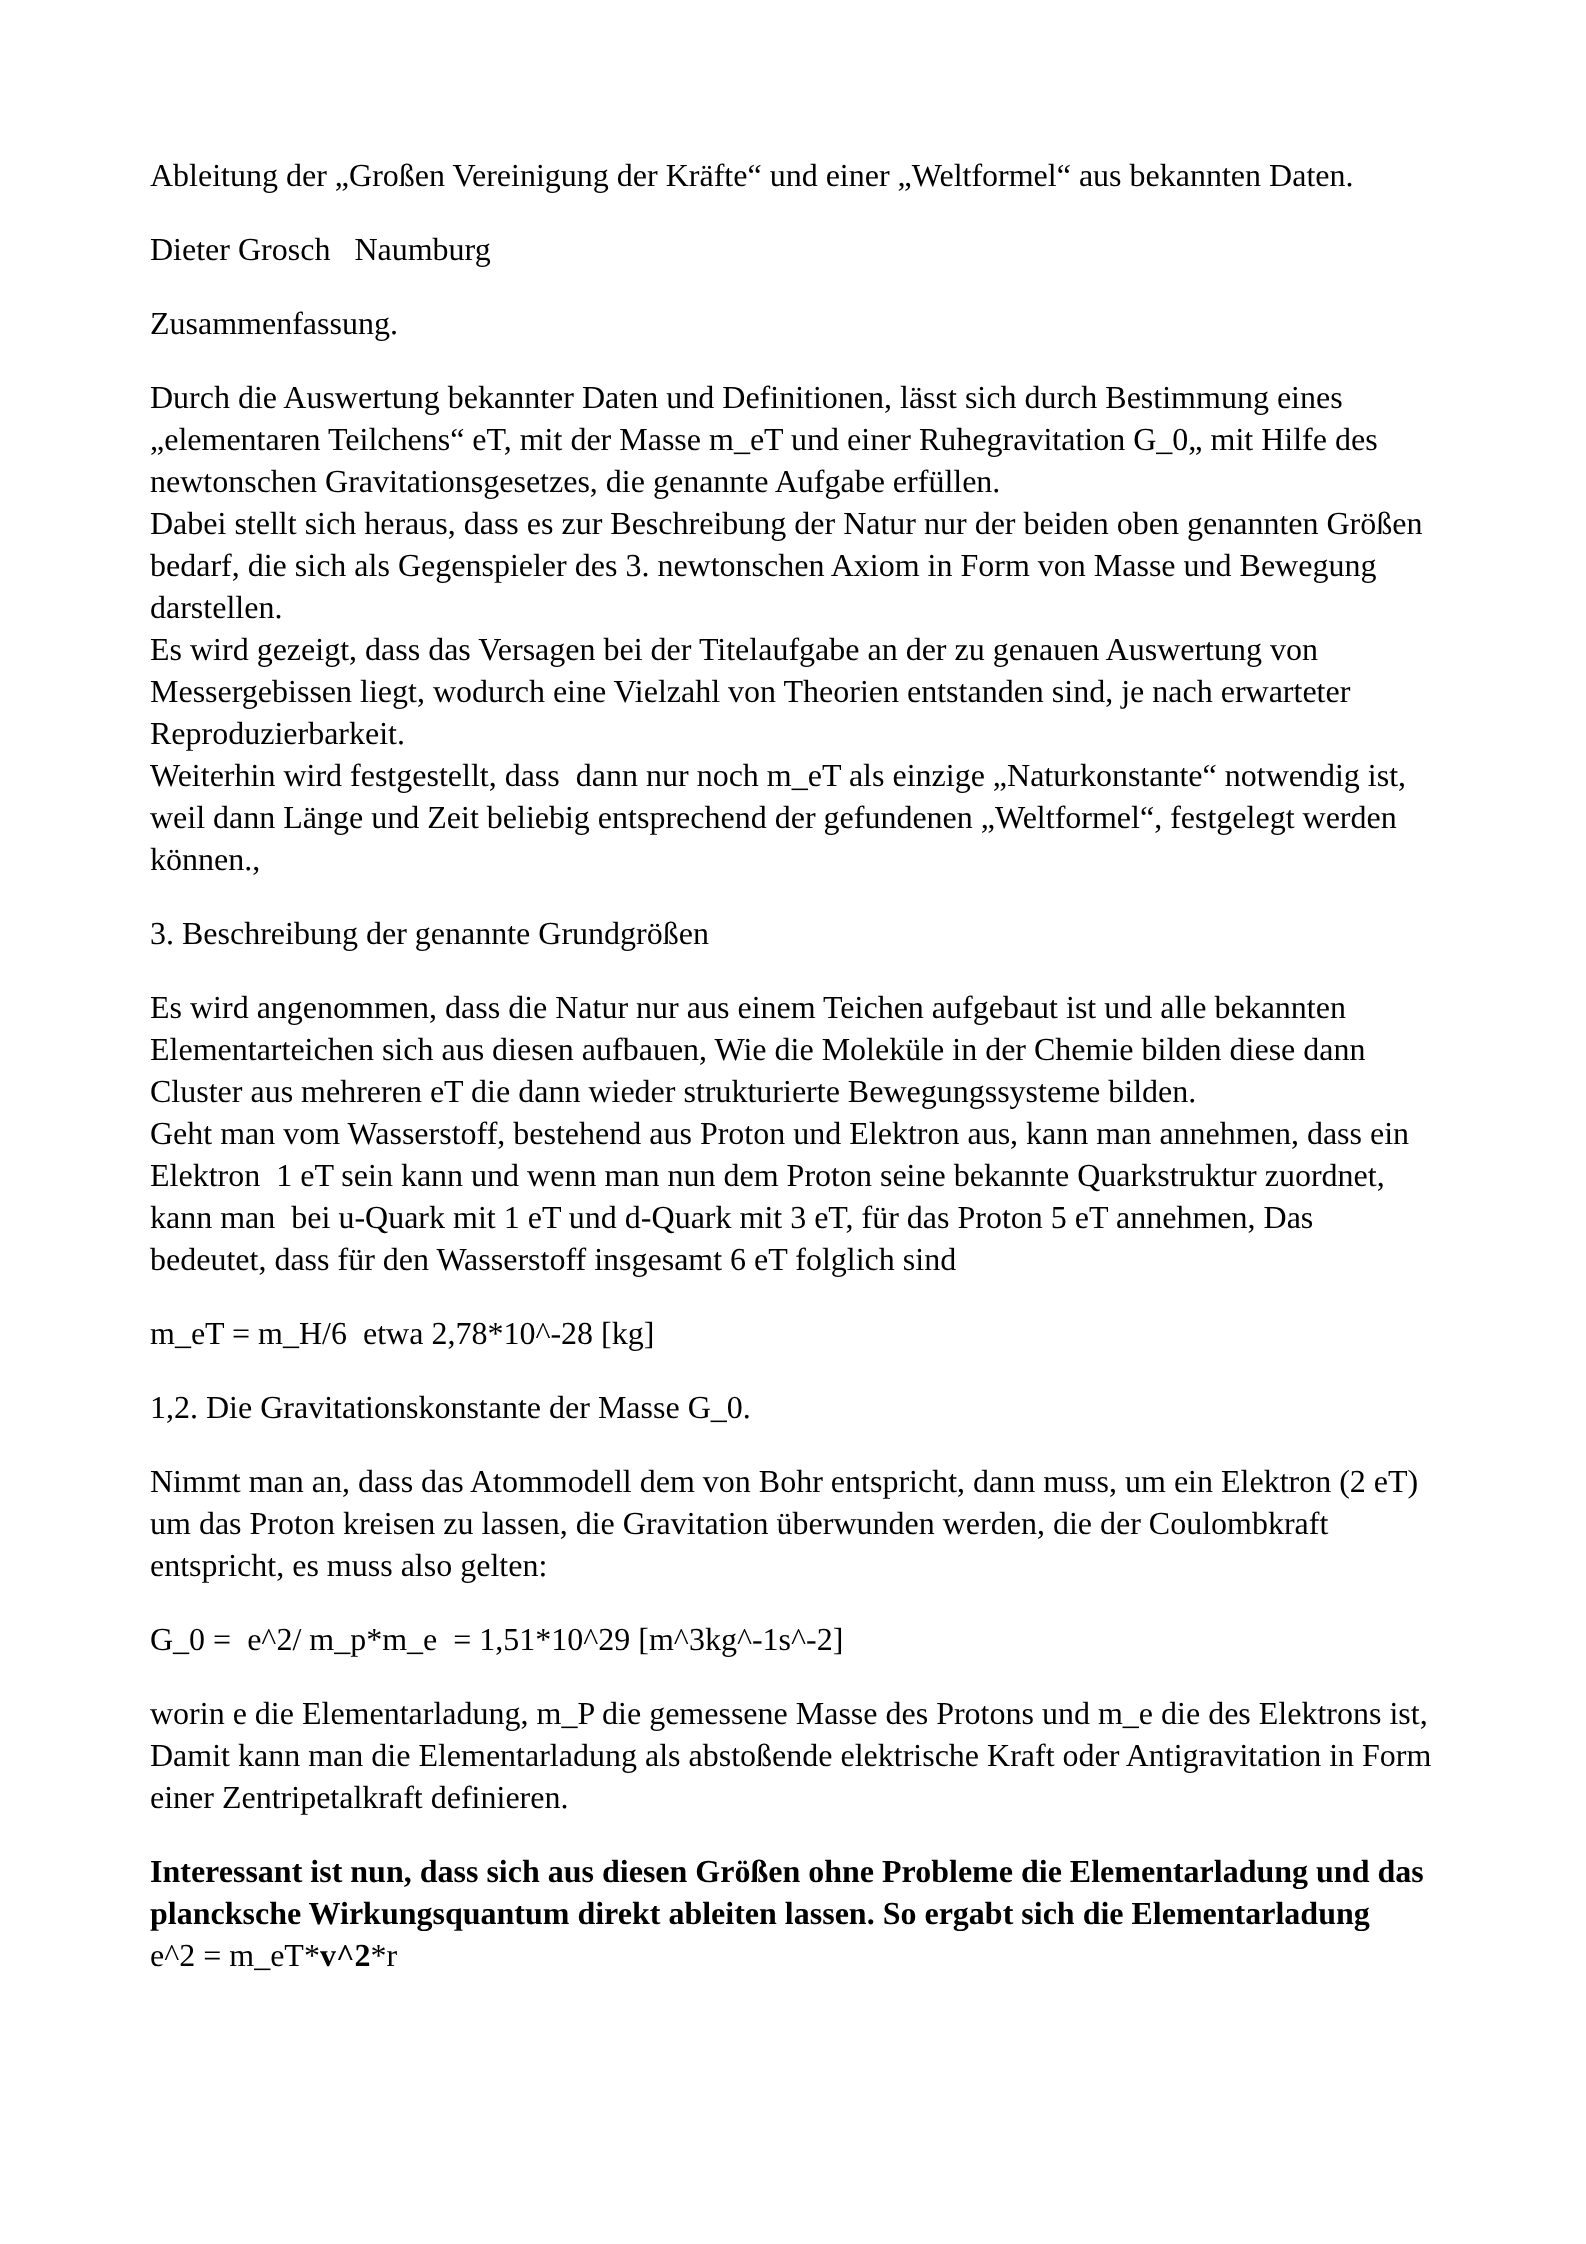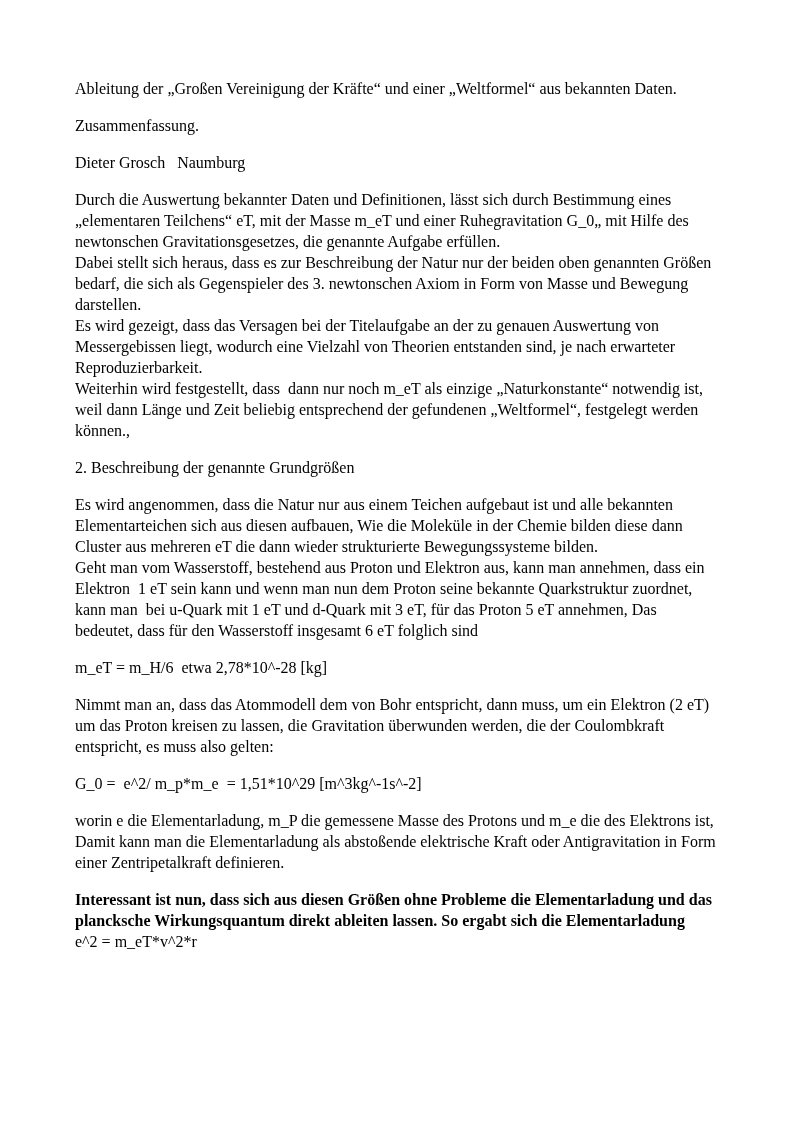--- a/index.html
+++ b/index.html
@@ -26,61 +26,62 @@
     font-size: 16px;
     line-height: 21px;
     white-space: pre-wrap;
     color: #000000;
   }
   .block.tight {
     margin-bottom: 0;
     font-weight: bold;
   }
   .bold {
-    font-weight: normal;
+    font-weight: bold;
   }
 </style>
 </head>
 <body>
 
 <div class="page">
 
   <p class="block">Ableitung der „Großen Vereinigung der Kräfte“ und einer „Weltformel“ aus bekannten Daten.</p>
 
+  <p class="block">Dieter Grosch   Naumburg</p>
+
   <p class="block">Zusammenfassung.</p>
-
-  <p class="block">Dieter Grosch   Naumburg</p>
 
   <p class="block">Durch die Auswertung bekannter Daten und Definitionen, lässt sich durch Bestimmung eines
 „elementaren Teilchens“ eT, mit der Masse m_eT und einer Ruhegravitation G_0„ mit Hilfe des
 newtonschen Gravitationsgesetzes, die genannte Aufgabe erfüllen.
 Dabei stellt sich heraus, dass es zur Beschreibung der Natur nur der beiden oben genannten Größen
 bedarf, die sich als Gegenspieler des 3. newtonschen Axiom in Form von Masse und Bewegung
 darstellen.
 Es wird gezeigt, dass das Versagen bei der Titelaufgabe an der zu genauen Auswertung von
 Messergebissen liegt, wodurch eine Vielzahl von Theorien entstanden sind, je nach erwarteter
 Reproduzierbarkeit.
 Weiterhin wird festgestellt, dass  dann nur noch m_eT als einzige „Naturkonstante“ notwendig ist,
 weil dann Länge und Zeit beliebig entsprechend der gefundenen „Weltformel“, festgelegt werden
 können.,</p>
 
-  <p class="block">2. Beschreibung der genannte Grundgrößen</p>
+  <p class="block">3. Beschreibung der genannte Grundgrößen</p>
 
 
   <p class="block">Es wird angenommen, dass die Natur nur aus einem Teichen aufgebaut ist und alle bekannten
 Elementarteichen sich aus diesen aufbauen, Wie die Moleküle in der Chemie bilden diese dann
 Cluster aus mehreren eT die dann wieder strukturierte Bewegungssysteme bilden.
 Geht man vom Wasserstoff, bestehend aus Proton und Elektron aus, kann man annehmen, dass ein
 Elektron  1 eT sein kann und wenn man nun dem Proton seine bekannte Quarkstruktur zuordnet,
 kann man  bei u-Quark mit 1 eT und d-Quark mit 3 eT, für das Proton 5 eT annehmen, Das
 bedeutet, dass für den Wasserstoff insgesamt 6 eT folglich sind</p>
 
   <p class="block">m_eT = m_H/6  etwa 2,78*10^-28 [kg]</p>
 
 
+  <p class="block">1,2. Die Gravitationskonstante der Masse G_0.</p>
 
   <p class="block">Nimmt man an, dass das Atommodell dem von Bohr entspricht, dann muss, um ein Elektron (2 eT)
 um das Proton kreisen zu lassen, die Gravitation überwunden werden, die der Coulombkraft
 entspricht, es muss also gelten:</p>
 
   <p class="block">G_0 =  e^2/ m_p*m_e  = 1,51*10^29 [m^3kg^-1s^-2]</p>
 
   <p class="block">worin e die Elementarladung, m_P die gemessene Masse des Protons und m_e die des Elektrons ist,
 Damit kann man die Elementarladung als abstoßende elektrische Kraft oder Antigravitation in Form
 einer Zentripetalkraft definieren.</p>

